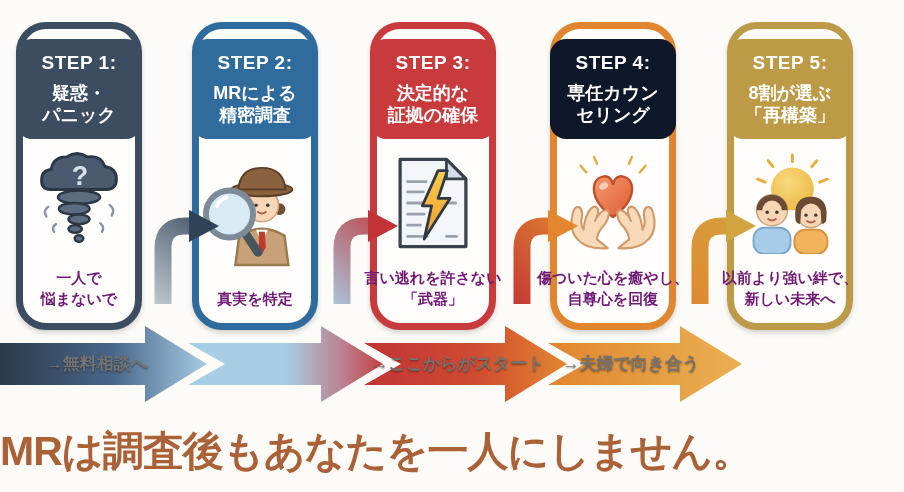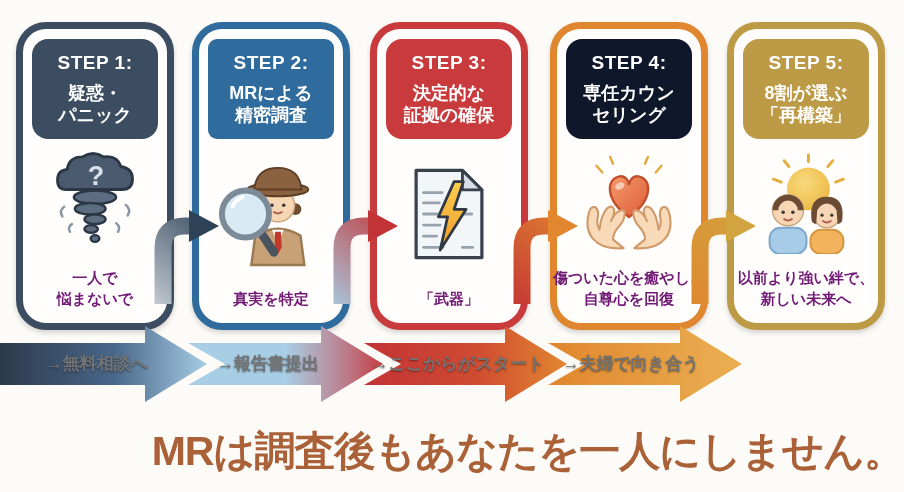--- a/index.html
+++ b/index.html
@@ -3,37 +3,37 @@
 <meta charset="utf-8">
 <style>
   * { margin:0; padding:0; box-sizing:border-box; }
   html,body { background:#fdfbf7; }
   .canvas {
     position:relative; width:904px; height:492px; background:#fdfbf7;
     overflow:hidden; font-family:"Liberation Sans","DejaVu Sans",sans-serif;
   }
   
   .card {
-    position:absolute; top:22px; width:158px; height:308px;
+    position:absolute; top:22px; width:126px; height:308px;
     background:#fffefd; border:7px solid #000; border-radius:30px;
     display:flex; flex-direction:column; align-items:center;
     box-shadow:0 3px 5px rgba(40,40,40,.18);
   }
   .card1{left:16px;  border-color:#3c4d61;}
   .card2{left:192px; border-color:#2f6b9c;}
   .card3{left:370px; border-color:#c83a3c;justify-content:space-between;}
   .card4{left:550px; border-color:#e0862e;}
   .card5{left:727px; border-color:#bd9a45;}
   .badge {
     margin-top:10px; width:126px; min-height:100px; border-radius:16px;
     color:#fff; text-align:center; display:flex; flex-direction:column;
     justify-content:center; padding:8px 2px;
   }
   .card1 .badge{background:#3c4d61;}
-  .card2 .badge{background:#2f6b9c;border-radius:9px;}
+  .card2 .badge{background:#2f6b9c;}
   .card3 .badge{background:#c83a3c;}
   .card4 .badge{background:#0f172a;}
   .card5 .badge{background:#bd9a45;}
   .step-label{font-size:19px; font-weight:800; letter-spacing:.5px;}
   .step-title{font-size:18px; font-weight:700; line-height:1.25; margin-top:8px;}
   .step-title span{display:block;}
   .icon-wrap{flex:1; display:flex; align-items:center; justify-content:center; width:100%;}
   .caption{
     font-size:15px; font-weight:700; color:#701a75; text-align:center;
     line-height:1.45; margin-bottom:13px; white-space:nowrap;
@@ -45,24 +45,23 @@
   
   .banner-svg{position:absolute; left:0; top:320px; width:904px; height:120px; z-index:4;}
   .flow-label{
     position:absolute; top:351px; height:26px; line-height:26px; z-index:6;
     color:#737373; font-size:17px; font-weight:800; white-space:nowrap;
     transform:translateX(-50%); text-shadow:0 1px 2px rgba(0,0,0,.45);
   }
   .fl1{left:97px;} .fl2{left:268px;} .fl3{left:458px;} .fl4{left:631px;}
   
   .headline{
-    position:absolute; left:0; top:424px; width:904px; text-align:right;
+    position:absolute; left:0; top:424px; width:904px; text-align:left;
     font-size:41px; font-weight:800; color:#aa6138; letter-spacing:-1px;
     white-space:nowrap;
-    padding-left:16px;
   }
 </style>
 </head>
 <body>
 
 <div class="canvas">
 
   <div class="card card1">
     <div class="badge">
       <div class="step-label">STEP 1:</div>
@@ -152,20 +151,21 @@
           <line x1="20" y1="67" x2="38" y2="67"></line>
           <line x1="20" y1="79" x2="34" y2="79"></line>
           <line x1="20" y1="91" x2="41" y2="91"></line>
           <line x1="60" y1="55" x2="72" y2="55"></line>
           <line x1="62" y1="91" x2="73" y2="91"></line>
         </g>
         <polygon points="53,20 36,58 46,58 38,94 66,50 53,50 63,20" fill="url(#boltg)" stroke="#2f3844" stroke-width="3" stroke-linejoin="round"></polygon>
       </svg>
     </div>
     <div class="caption">
+      <span>言い逃れを許さない</span>
       <span>「武器」</span>
     </div>
   </div>
 
   <div class="card card4">
     <div class="badge">
       <div class="step-label">STEP 4:</div>
       <div class="step-title">
         <span>専任カウン</span>
         <span>セリング</span>
@@ -306,19 +306,18 @@
         <stop offset="0" stop-color="#e0862e"></stop>
           <stop offset="1" stop-color="#eab052"></stop>
       </linearGradient>
     </defs>
     <polygon fill="url(#bg1)" points="0,23 145,23 145,6 207,44 145,82 145,65 0,65"></polygon>
     <polygon fill="url(#bg2)" points="188,23 321,23 321,6 383,44 321,82 321,65 188,65 225,44"></polygon>
     <polygon fill="url(#bg3)" points="364,23 505,23 505,6 567,44 505,82 505,65 364,65 401,44"></polygon>
     <polygon fill="url(#bg4)" points="548,23 680,23 680,6 742,44 680,82 680,65 548,65 585,44"></polygon>
   </svg>
   <div class="flow-label fl1">→無料相談へ</div>
-  <div class="flow-label fl2">→報告書提出</div>
   <div class="flow-label fl3">→ここからがスタート</div>
   <div class="flow-label fl4">→夫婦で向き合う</div>
 
   <div class="headline">MRは調査後もあなたを一人にしません。</div>
 
 </div>
 
 </body></html>

